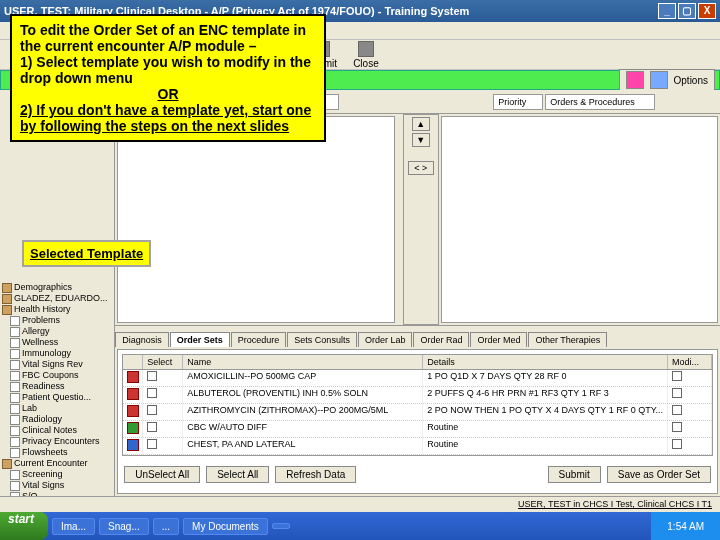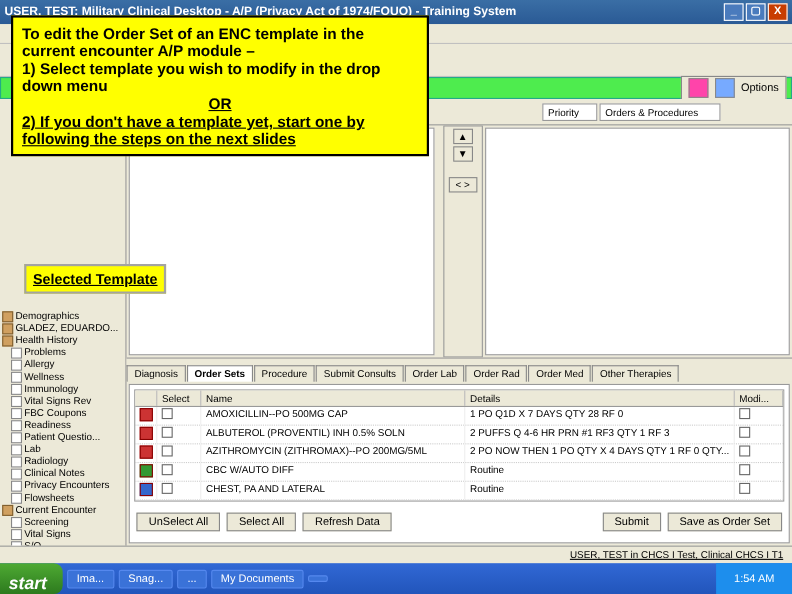--- a/index.html
+++ b/index.html
@@ -38,24 +38,24 @@
   .thead { display:flex; background:#ece9d8; border-bottom:1px solid #999; font-size:9px;}
   .th { border-right:1px solid #bbb; padding:2px 4px;}
   .trow { display:flex; font-size:9px; border-bottom:1px dotted #ccc;}
   .td { padding:1px 4px; border-right:1px solid #eee; white-space:nowrap; overflow:hidden;}
   .chk { width:10px; height:10px; border:1px solid #666; display:inline-block; background:#fff;}
   .leftico { width:12px; height:12px; background:#c33; border:1px solid #800; display:inline-block;}
   .btnrow { display:flex; gap:6px; padding:6px; font-size:10px;}
   .btn { border:1px solid #888; background:#ece9d8; padding:2px 10px;}
   .statusbar { height:16px; background:#ece9d8; border-top:1px solid #999; font-size:9px; text-align:right; padding-right:8px; line-height:15px;text-decoration:underline;}
   .taskbar { height:28px; background: linear-gradient(#3168d5,#2255bb); display:flex; align-items:center; color:#fff; font-size:10px;}
-  .startbtn { background: linear-gradient(#4eaa33,#2d7a1e); height:100%; padding:0 14px 0 8px; display:flex; align-items:flex-end; font-weight:bold; font-style:italic; border-radius:0 8px 8px 0; font-size:16px;}
+  .startbtn { background: linear-gradient(#4eaa33,#2d7a1e); height:100%; padding:0 14px 0 8px; display:flex; align-items:flex-start; font-weight:bold; font-style:italic; border-radius:0 8px 8px 0; font-size:12px;}
   .tbitem { background:#3a72d8; border:1px solid #5588ee; margin-left:4px; padding:2px 8px; border-radius:2px;}
   .tray { margin-left:auto; background:#1d8eed; height:100%; padding:0 16px; display:flex; align-items:center; gap:6px;}
-  .overlay { position:absolute; top:14px; left:10px; width:380px; background:#ffff00; border:2px solid #000; padding:6px 8px; font-size:14px; font-weight:bold; z-index:50; line-height:16px;}
+  .overlay { position:absolute; top:14px; left:10px; width:316px; background:#ffff00; border:2px solid #000; padding:6px 8px; font-size:14px; font-weight:bold; z-index:50; line-height:16px;}
   .overlay u { text-decoration: underline; }
   .overlay2 { position:absolute; top:240px; left:22px; background:#ffff00; border:2px solid #a3a3a3; padding:4px 6px; font-size:13px; font-weight:bold; z-index:50;text-decoration:underline;}
 </style>
 </head>
 <body>
 
 <div class="titlebar">
   <span>USER, TEST: Military Clinical Desktop - A/P (Privacy Act of 1974/FOUO) - Training System</span>
   <div class="spacer"></div>
   <div class="winbtn">_</div>
@@ -196,21 +196,21 @@
         <div style="height:10px"></div>
         <div class="arrowbtn" style="width:26px">&lt; &gt;</div>
       </div>
       <div class="whitearea" style="width:110px;"></div>
     </div>
 
     <div class="tabstrip">
       <div class="tab">Diagnosis</div>
       <div class="tab active">Order Sets</div>
       <div class="tab">Procedure</div>
-      <div class="tab">Submit Consults</div>
+      <div class="tab">Sets Consults</div>
       <div class="tab">Order Lab</div>
       <div class="tab">Order Rad</div>
       <div class="tab">Order Med</div>
       <div class="tab">Other Therapies</div>
     </div>
 
     <div style="background:#fff; border:1px solid #999; margin:2px; padding-bottom:4px;">
 
       <div class="ordertable">
         <div class="thead">

